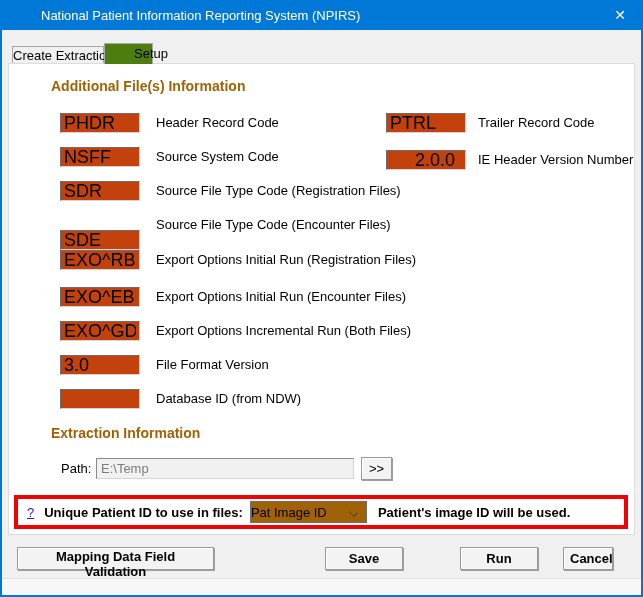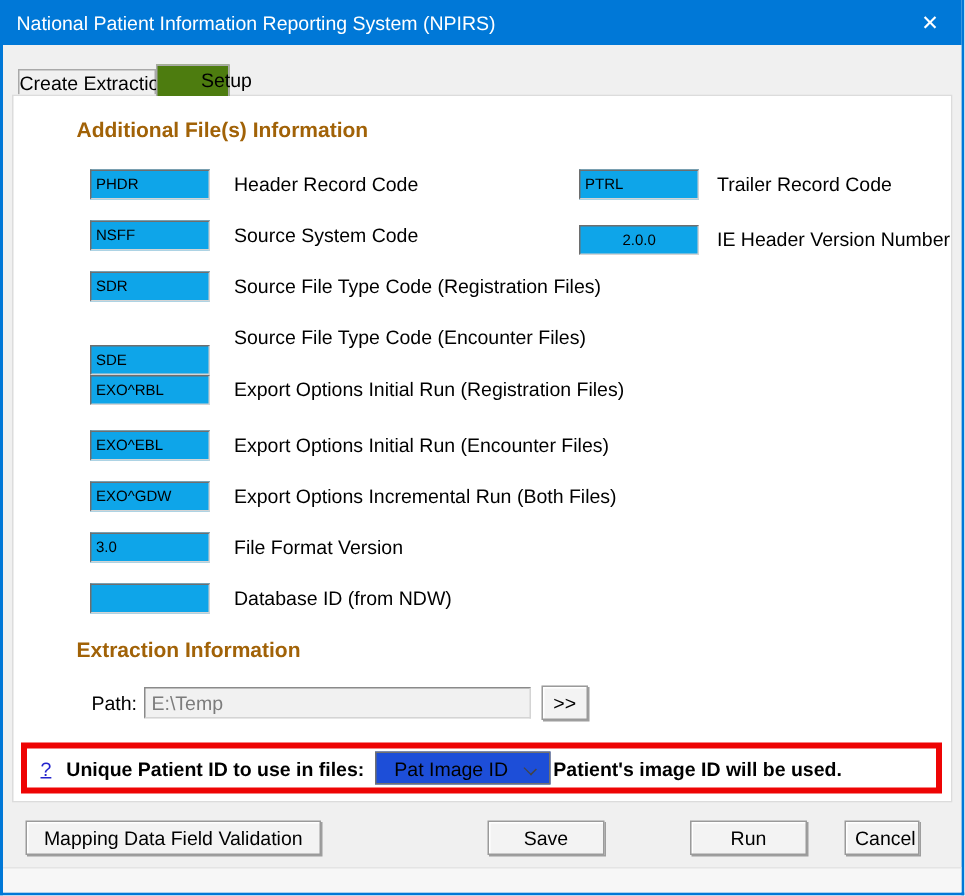--- a/index.html
+++ b/index.html
@@ -5,21 +5,21 @@
   html,body{margin:0;padding:0;background:#ffffff;}
   *{box-sizing:border-box;font-family:"Liberation Sans","DejaVu Sans",sans-serif;}
   .window{
     position:relative;width:643px;height:597px;
     border:2px solid #0078d7;border-top:none;background:#f0f0f0;overflow:hidden;
   }
   .titlebar{
     position:absolute;left:-2px;top:0;width:643px;height:30px;background:#0078d7;
     display:flex;align-items:center;
   }
-  .titlebar .title{color:#ffffff;font-size:13px;padding-left:11px;white-space:nowrap;}
+  .titlebar .title{color:#ffffff;font-size:13px;padding-left:11px;white-space:nowrap;margin-left:30px;}
   .close-btn{
     position:absolute;right:0;top:0;width:46px;height:30px;color:#ffffff;
     display:flex;align-items:center;justify-content:center;font-size:14px;cursor:default;
   }
   .body{position:absolute;left:0;top:30px;width:639px;height:565px;background:#f0f0f0;}
   .tab{
     position:absolute;font-size:13px;color:#000;text-align:center;cursor:default;white-space:nowrap;
   }
   .tab-inactive{
     left:10px;top:16px;width:92px;height:17px;line-height:17px;
@@ -28,22 +28,22 @@
   .tab-active{
     left:102px;top:13px;width:49px;height:21px;line-height:20px;
     background:#4d7c0f;border:1px solid #a9a9a9;border-bottom:none;z-index:3;padding-left:29px;
   }
   .panel{
     position:absolute;left:6px;top:33px;width:627px;height:472px;
     background:#ffffff;border:1px solid #dcdcdc;z-index:2;
   }
   .section-hdr{position:absolute;font-size:14px;font-weight:bold;color:#a16207;white-space:nowrap;}
   .tb{
-    position:absolute;width:80px;height:20px;font-size:10px;padding:1px 3px;
-    background:#0ea5e9;color:#000;
+    position:absolute;width:80px;height:20px;font-size:18px;padding:1px 3px;
+    background:#c2410c;color:#000;
     border:1px solid #6e6e6e;border-bottom-color:#d4d4d4;border-right-color:#d4d4d4;
     outline:none;
   }
   .lbl{position:absolute;font-size:13px;color:#000;line-height:20px;white-space:nowrap;}
   .path-input{
     position:absolute;left:87px;top:394px;width:258px;height:21px;font-size:13px;padding:1px 4px;
     background:#f1f1f1;color:#7c7c7c;
     border:1px solid #8a8a8a;border-bottom-color:#d4d4d4;border-right-color:#d4d4d4;outline:none;
   }
   .win-btn{
@@ -53,29 +53,29 @@
   }
   .browse-btn{position:absolute;left:352px;top:393px;width:31px;height:23px;}
   .highlight-box{
     position:absolute;left:5px;top:431px;width:614px;height:34px;
     border:4px solid #ee0404;background:#ffffff;
     display:flex;align-items:center;padding-left:9px;
   }
   .help-link{color:#2222cc;text-decoration:underline;font-size:13px;cursor:pointer;}
   .strong-lbl{font-size:13px;font-weight:bold;color:#000;white-space:nowrap;}
   .combo{
-    width:117px;height:22px;margin-left:7px;margin-right:2px;background:#1d4ed8;
+    width:117px;height:22px;margin-left:7px;margin-right:11px;background:#a16207;
     border:1px solid #707070;display:flex;align-items:center;font-size:13px;color:#000;
-    padding-left:12px;position:relative;cursor:default;
+    padding-left:0;position:relative;cursor:default;
   }
   .combo .chev{
     position:absolute;right:9px;top:7px;width:7px;height:7px;
     border-right:1px solid #444;border-bottom:1px solid #444;transform:rotate(45deg) scale(1,.8);
   }
-  .bottom-btn{position:absolute;height:23px;}
+  .bottom-btn{position:absolute;height:23px;font-weight:bold;}
   .bottom-strip{
     position:absolute;left:0;right:0;bottom:0;height:17px;background:#f7f7f7;border-top:1px solid #e4e4e4;
   }
 </style>
 </head>
 <body>
 
 <div class="window">
   <div class="titlebar">
     <span class="title">National Patient Information Reporting System (NPIRS)</span>

